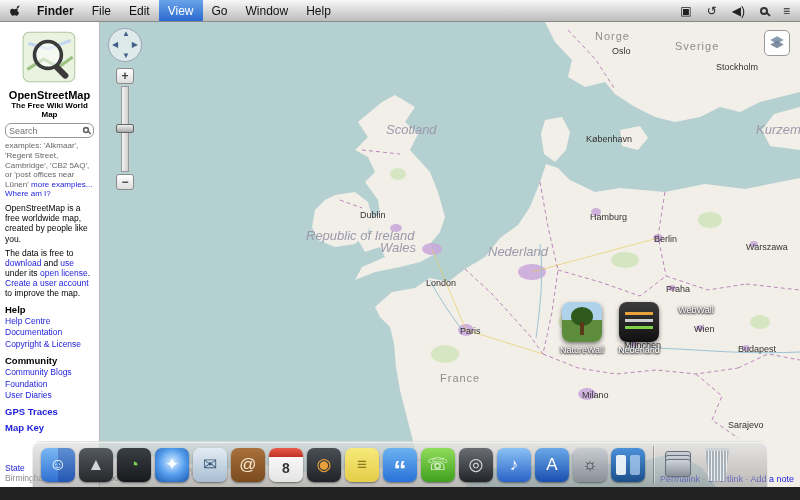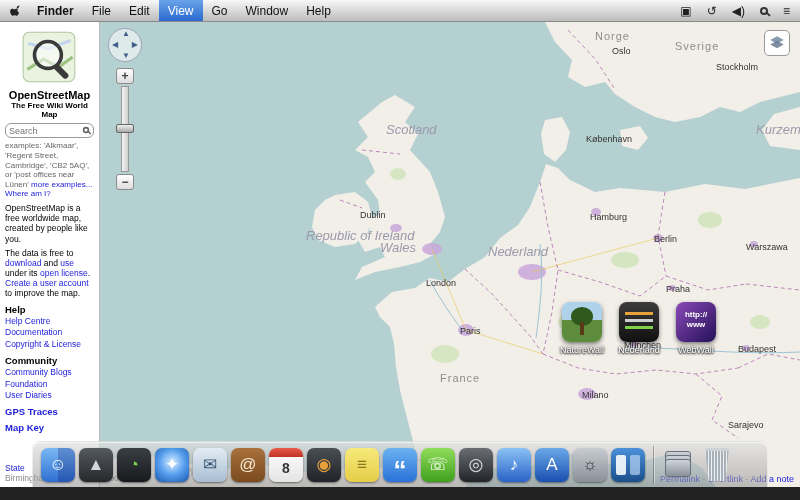--- a/index.html
+++ b/index.html
@@ -321,23 +321,20 @@
 
     <div class="di di-naturewall" style="left:557px">
       <div class="ic"></div>
       <div class="lab">NatureWall</div>
     </div>
     <div class="di di-wordwall" style="left:614px">
       <div class="ic"></div>
       <div class="lab">Nederland</div>
     </div>
     <div class="di di-webwall" style="left:671px">
-      <div class="ic">
-        <div class="wtxt"><span>http://</span><br><span>www</span></div>
-      </div>
       <div class="lab">WebWall</div>
     </div>
 
     <div class="dock">
       <div class="dock-items">
           <div class="dock-item dk-finder" style="background: linear-gradient(rgb(122, 184, 245), rgb(47, 111, 208));">
             <span style="color: rgb(255, 255, 255);">☺</span>
           </div>
           <div class="dock-item dk-launchpad" style="background: linear-gradient(rgb(85, 90, 96), rgb(37, 40, 43));">
             <span style="color: rgb(208, 214, 220);">▲</span>

